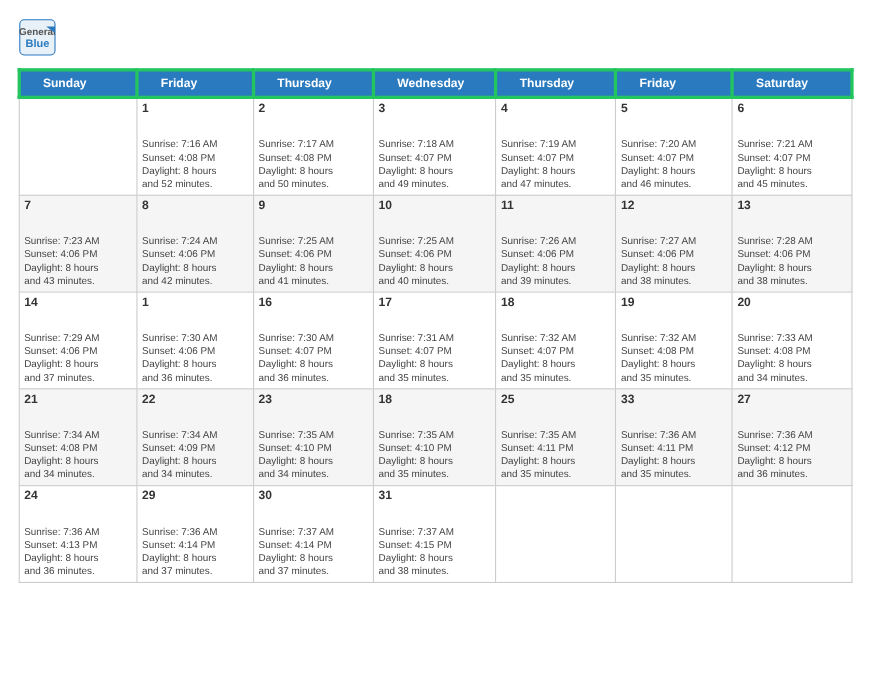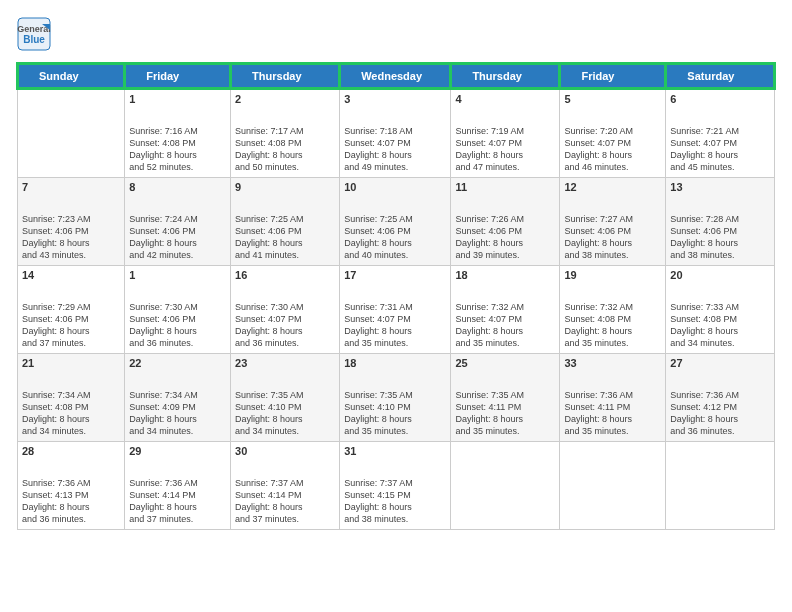--- a/index.html
+++ b/index.html
@@ -225,21 +225,21 @@
             <div class="day-number">33</div>
             <div class="day-info">Sunrise: 7:36 AM<br>Sunset: 4:11 PM<br>Daylight: 8 hours<br>and 35 minutes.</div>
           </td>
           <td>
             <div class="day-number">27</div>
             <div class="day-info">Sunrise: 7:36 AM<br>Sunset: 4:12 PM<br>Daylight: 8 hours<br>and 36 minutes.</div>
           </td>
         </tr>
         <tr>
           <td>
-            <div class="day-number">28</div>
+            <div class="day-number">24</div>
             <div class="day-info">Sunrise: 7:36 AM<br>Sunset: 4:13 PM<br>Daylight: 8 hours<br>and 36 minutes.</div>
           </td>
           <td>
             <div class="day-number">29</div>
             <div class="day-info">Sunrise: 7:36 AM<br>Sunset: 4:14 PM<br>Daylight: 8 hours<br>and 37 minutes.</div>
           </td>
           <td>
             <div class="day-number">30</div>
             <div class="day-info">Sunrise: 7:37 AM<br>Sunset: 4:14 PM<br>Daylight: 8 hours<br>and 37 minutes.</div>
           </td>

